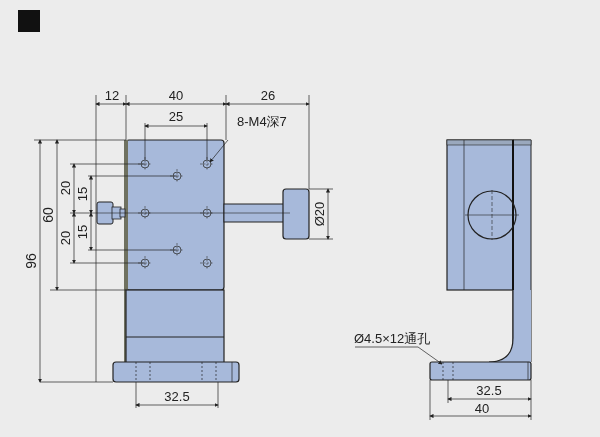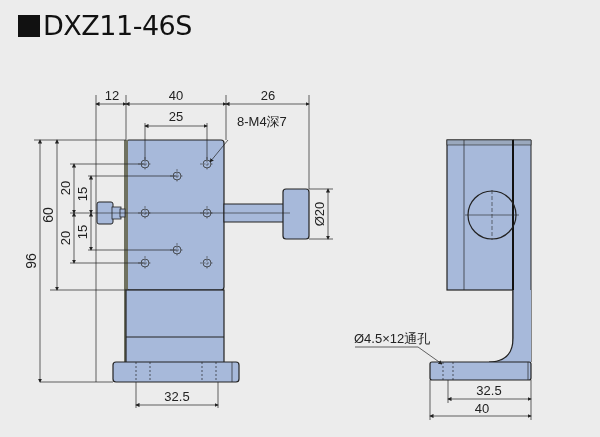--- a/index.html
+++ b/index.html
@@ -20,21 +20,20 @@
     margin-right: 3px;
   }
   svg { position: absolute; left: 0; top: 0; }
   svg text { font-family: "Liberation Sans", sans-serif; fill: #222; }
 </style>
 </head>
 <body>
 
 <div class="title">
   <span class="sq"></span>
-  <span>DXZ11-46S</span>
 </div>
 
 <svg width="600" height="437" viewBox="0 0 600 437">
   <defs>
     <marker id="arr" markerWidth="6" markerHeight="6" refX="5" refY="3" orient="auto-start-reverse">
       <path d="M0,0 L6,3 L0,6 Z" fill="#222"></path>
     </marker>
     <g id="hole">
       <circle r="4" fill="none" stroke="#333" stroke-width="0.8"></circle>
       <line x1="-7" y1="0" x2="7" y2="0" stroke="#333" stroke-width="0.6" stroke-dasharray="2,1.5"></line>

